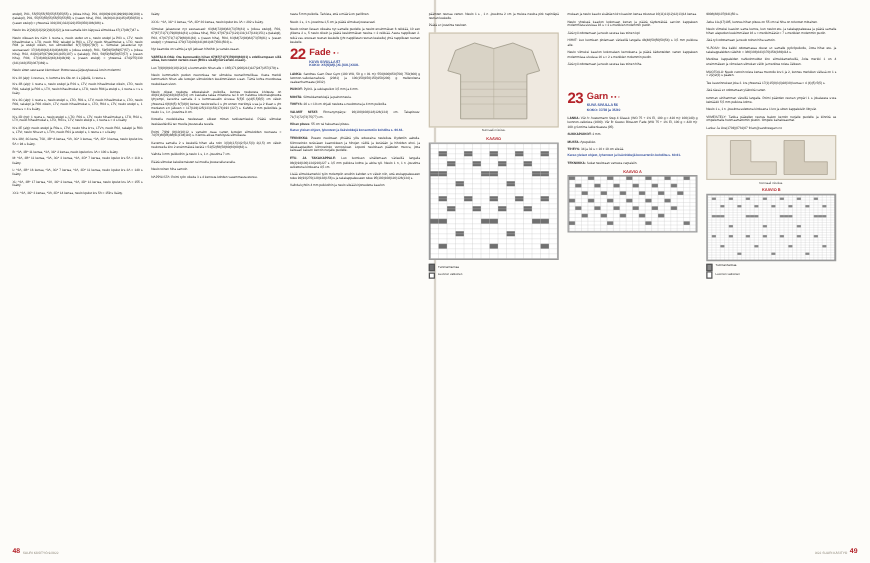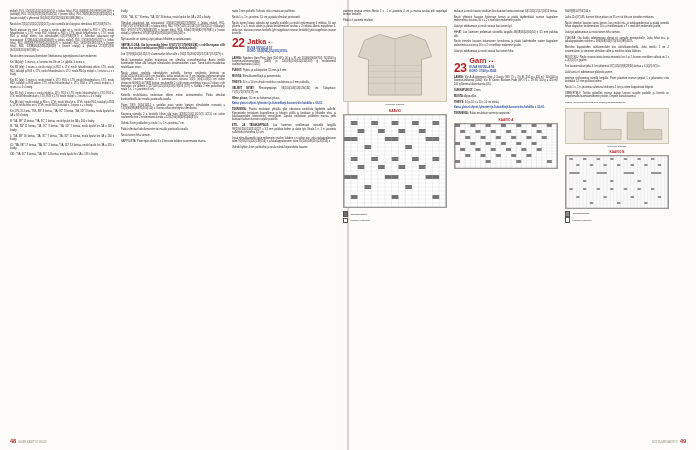--- a/index.html
+++ b/index.html
@@ -84,21 +84,21 @@
       <p>nasta 5 mm puikolla. Tarkista, että s:määrä on parillinen.</p>
       <p>Neulo 1 s, 1 n -joustinta 1,5 cm ja päätä silmukat joustavasti.</p>
       <p>Neulo toinen listaan oikealta nyt samalle puolelle ja neulot ensimmäiset 6 reikkää, 10 sen ylikerta 2 s, 5 neulo oikein ja päätä keskimmäiset neuloa = 2 reikkää. Aseta nappilistan 2. reikä vas. etuosan reunan keskelle (yht nappilistan reunan keskelle) yhtä nappilistan reunan keskelle.</p>
       <p></p>
       <p class="b"></p>
 
       <div class="phead">
         <div class="pnum">22</div>
         <div>
           <div class="pttl">
-            <span>Jatka</span>
+            <span>Fade</span>
             <span class="dots">•◦</span>
           </div>
           <div class="psub">KUVA SIVULLA 57</div>
           <div class="pkoko">KOKO: XS(S)M(L)XL(XXL)XXXL</div>
         </div>
       </div>
 
       <p><span class="b">LANKA:</span> <span>Sandnes Garn Peer Gynt (100 WO, 50 g = 91 m): 550(600)650(700) 750(800) g luonnon-valkoisena/kerä (2081) ja 100(150)150(150)150(200) g melleroitena vaaleanharmaata (1032).</span></p>
       <p><span class="b">PUIKOT:</span> <span>Pyörö- ja sukkapuikot 3,5 mm ja 4 mm.</span></p>
       <p><span class="b">MOSTA:</span> <span>Silmukkamerkkejä ja painonneula.</span></p>
@@ -195,21 +195,21 @@
     </div>
 
     <div class="col">
       <p>mukaan ja neulo kaavio sisältäen kiro kaavion kertaa toistuvat 10(11)11(12)12(13)14 kertaa.</p>
       <p>Neulo yhteiseä kaavion kokonaan kerran ja päätä täydentäkää sarvion kappaleen molemmista sivuissa 16 s = 2 s merkkien molemmin puolin.</p>
       <p>Jätä työ odottamaan ja neulo seuraa kas toinen kpl.</p>
       <p>HIHAT: Luo luomisen pinlamaan väriselilä langalla 48(48)50(50)50(54) s 3,5 mm puikkoa alle.</p>
       <p>Neulo viimeksi kaavion kokonaisen kerroksena ja päätä kädenteiden varten kappaleen molemmissa sivuissa 16 s = 2 s merkkien molemmin puolin.</p>
       <p>Jätä työ odottamaan ja neulo seuraa kas toinen hiha.</p>
 
-      <div class="phead" style="margin-top:4px;align-items:flex-end;">
+      <div class="phead" style="margin-top:20px;">
         <div class="pnum">23</div>
         <div>
           <div class="pttl">
             <span>Garn</span>
             <span class="dots">••◦</span>
           </div>
           <div class="psub">KUVA SIVULLA 56</div>
           <div class="pkoko">KOKO: 37/38 ja 35/40</div>
         </div>
       </div>

